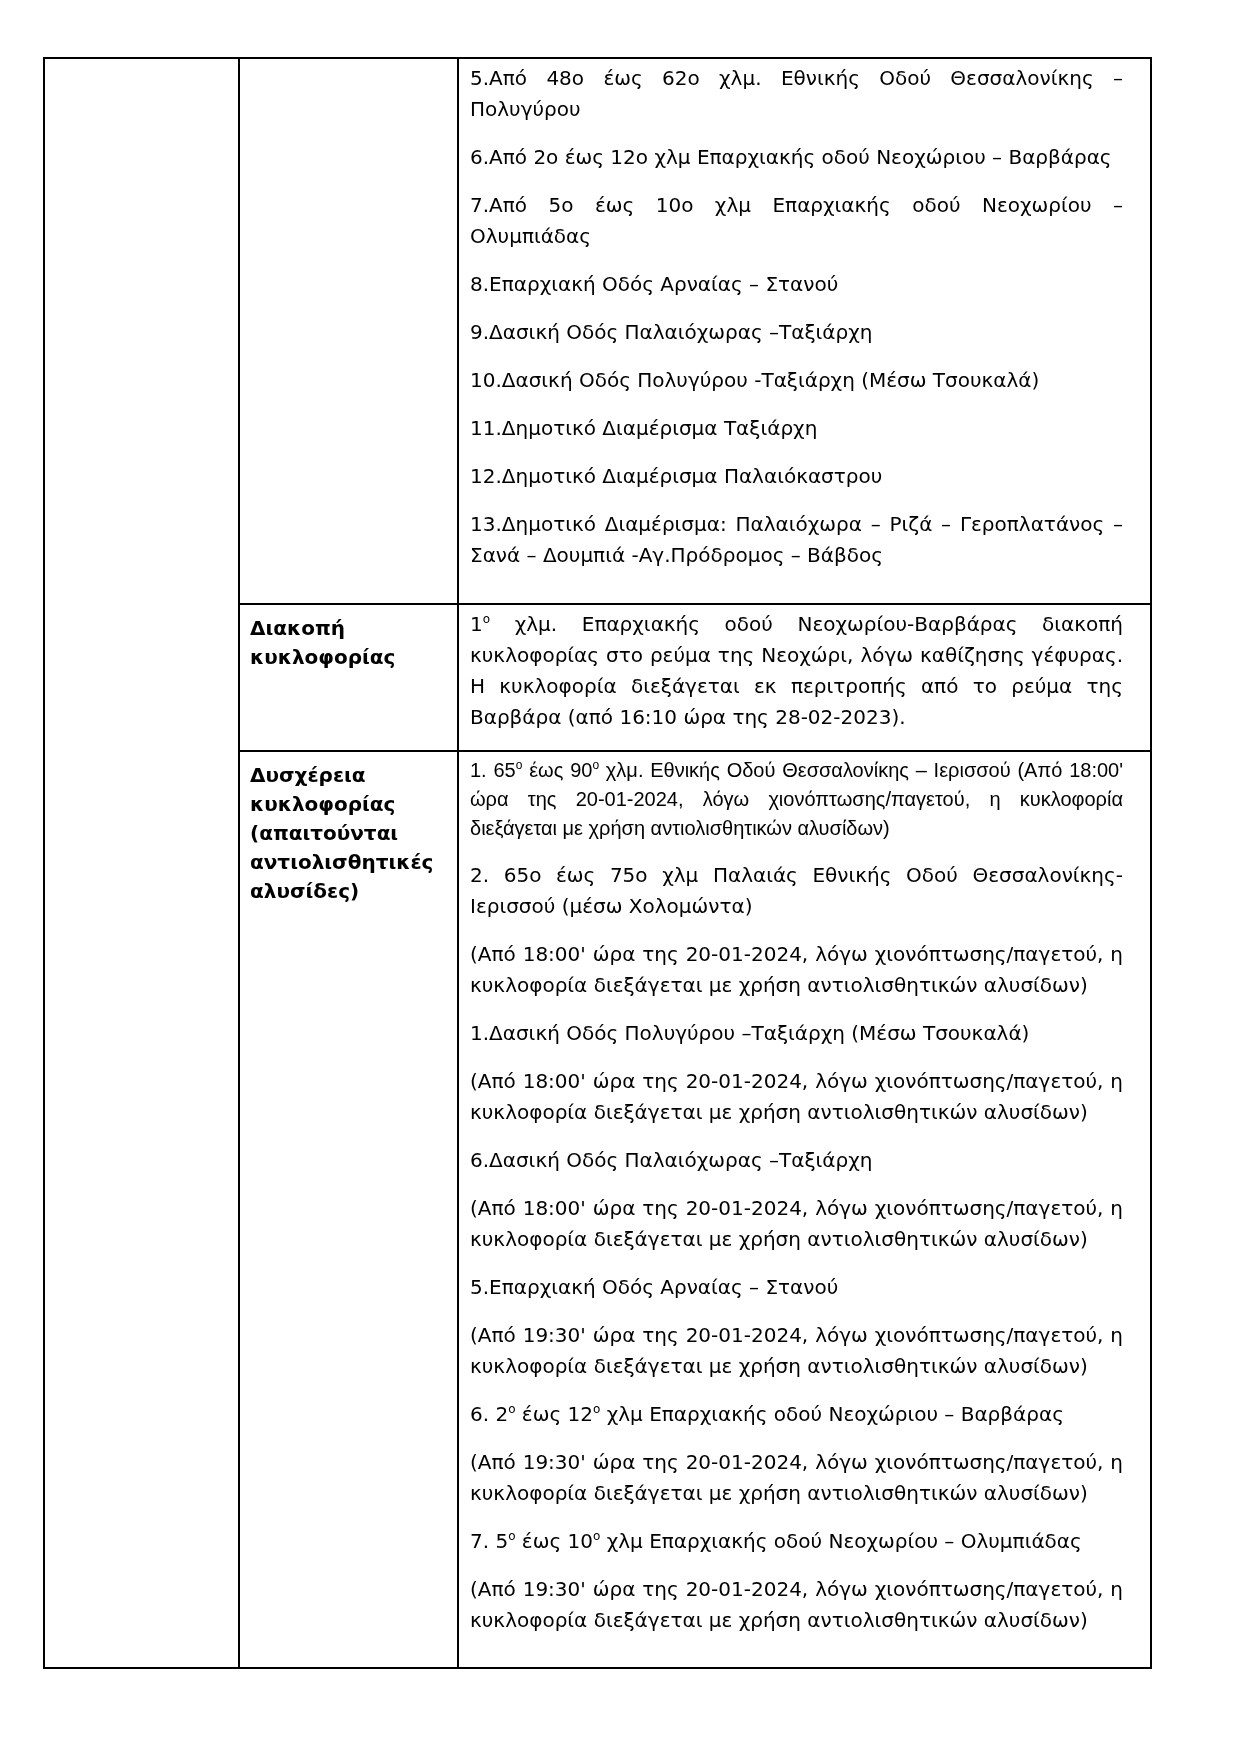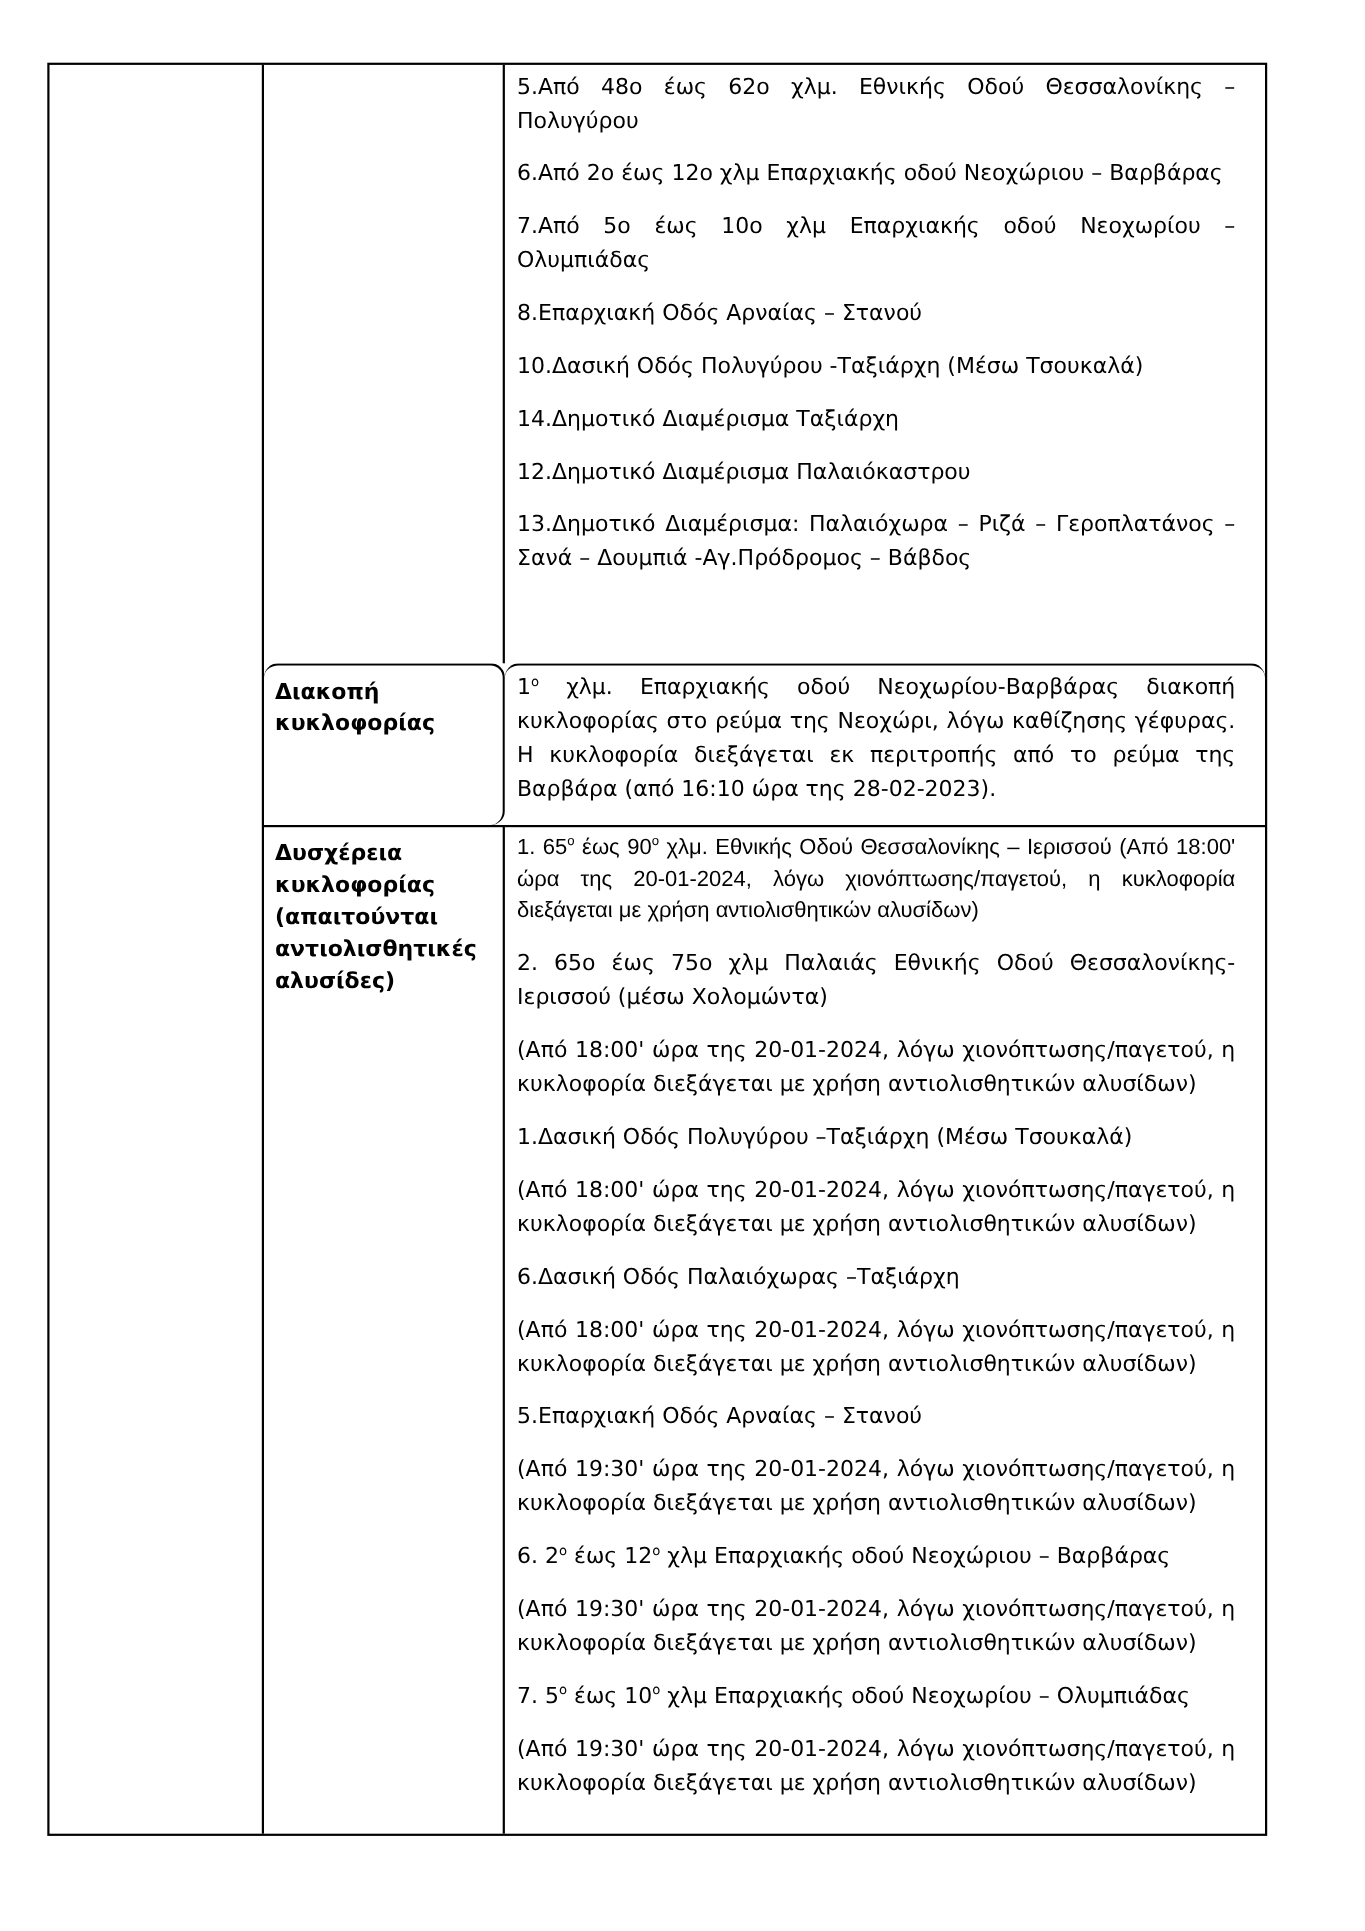--- a/index.html
+++ b/index.html
@@ -13,21 +13,21 @@
     display:grid;
     grid-template-columns:195px 219px 1fr;
     grid-template-rows:544px 147px 1fr;
     background:#fff;
   }
   .cell{box-sizing:border-box;overflow:hidden;}
   .col1{grid-column:1;grid-row:1/4;border-right:2px solid #000;}
   .c2{grid-column:2;border-right:2px solid #000;}
   .c3{grid-column:3;}
   .r1{grid-row:1;}
-  .r2{grid-row:2;border-radius:13px;}
+  .r2{grid-row:2;}
   .r3{grid-row:3;}
   .bt{border-top:2px solid #000;}
   .label-cell{
     padding:9px 10px 0 10px;
     font-weight:bold;font-size:20px;line-height:29px;
   }
   .content-cell{padding:4px 27px 0 11px;}
   .content-cell p{
     margin:17px 0 0 0;
     font-size:20px;line-height:31px;
@@ -48,22 +48,23 @@
   <div class="cell col1"></div>
 
   <div class="cell c2 r1 label-cell">
     <span></span>
   </div>
   <div class="cell c3 r1 content-cell">
       <p>5.Από 48ο έως 62ο χλμ. Εθνικής Οδού Θεσσαλονίκης – Πολυγύρου</p>
       <p>6.Από 2ο έως 12ο χλμ Επαρχιακής οδού Νεοχώριου – Βαρβάρας</p>
       <p>7.Από 5ο έως 10ο χλμ Επαρχιακής οδού Νεοχωρίου – Ολυμπιάδας</p>
       <p>8.Επαρχιακή Οδός Αρναίας – Στανού</p>
+      <p>9.Δασική Οδός Παλαιόχωρας –Ταξιάρχη</p>
       <p>10.Δασική Οδός Πολυγύρου -Ταξιάρχη (Μέσω Τσουκαλά)</p>
-      <p>14.Δημοτικό Διαμέρισμα Ταξιάρχη</p>
+      <p>11.Δημοτικό Διαμέρισμα Ταξιάρχη</p>
       <p>12.Δημοτικό Διαμέρισμα Παλαιόκαστρου</p>
       <p>13.Δημοτικό Διαμέρισμα: Παλαιόχωρα – Ριζά – Γεροπλατάνος – Σανά – Δουμπιά -Αγ.Πρόδρομος – Βάβδος</p>
     </div>
 
   <div class="cell c2 r2 bt label-cell">
     <span>Διακοπή κυκλοφορίας</span>
   </div>
   <div class="cell c3 r2 bt content-cell">
       <p>1<sup>ο</sup> χλμ. Επαρχιακής οδού Νεοχωρίου-Βαρβάρας διακοπή κυκλοφορίας στο ρεύμα της Νεοχώρι, λόγω καθίζησης γέφυρας. Η κυκλοφορία διεξάγεται εκ περιτροπής από το ρεύμα της Βαρβάρα (από 16:10 ώρα της 28-02-2023).</p>
     </div>

